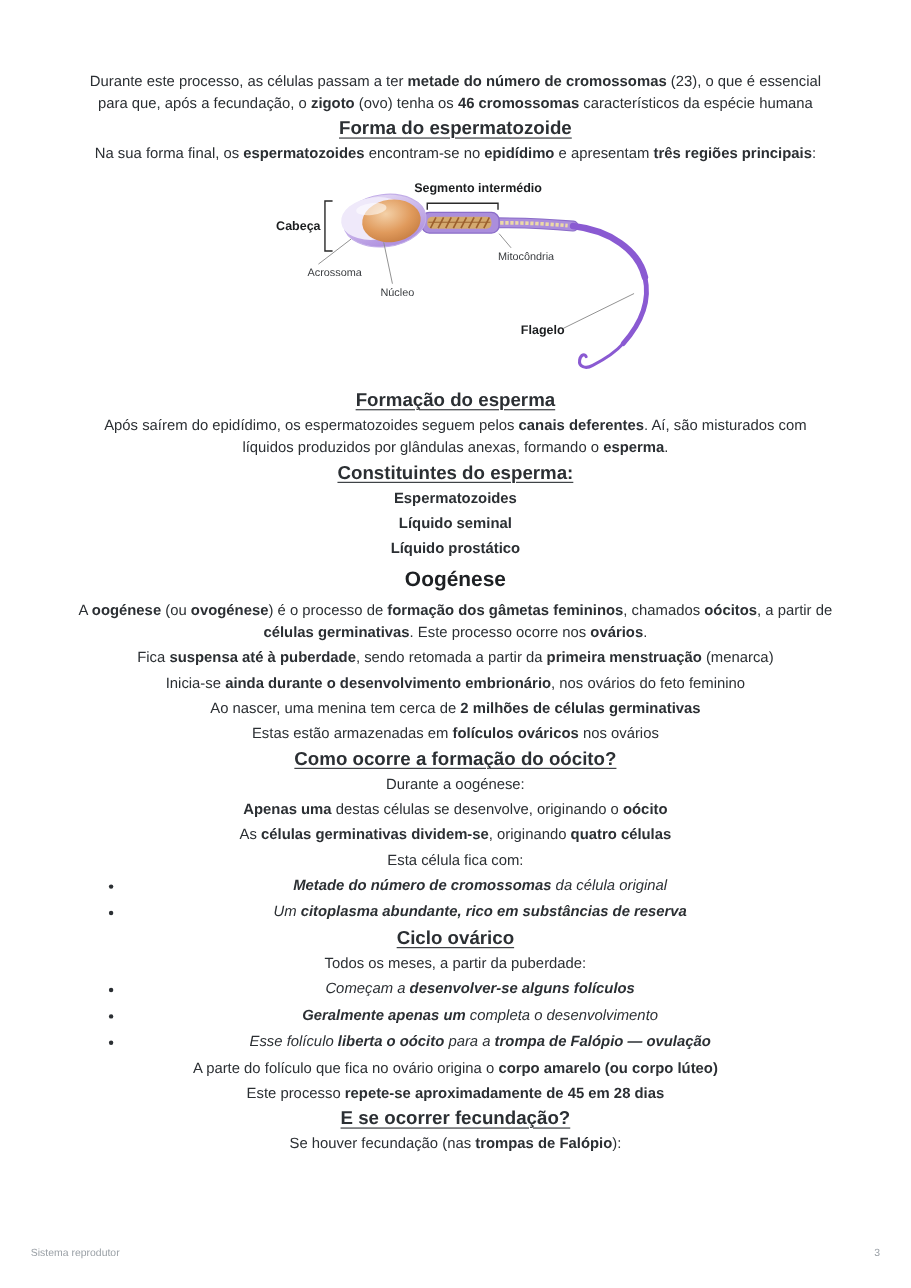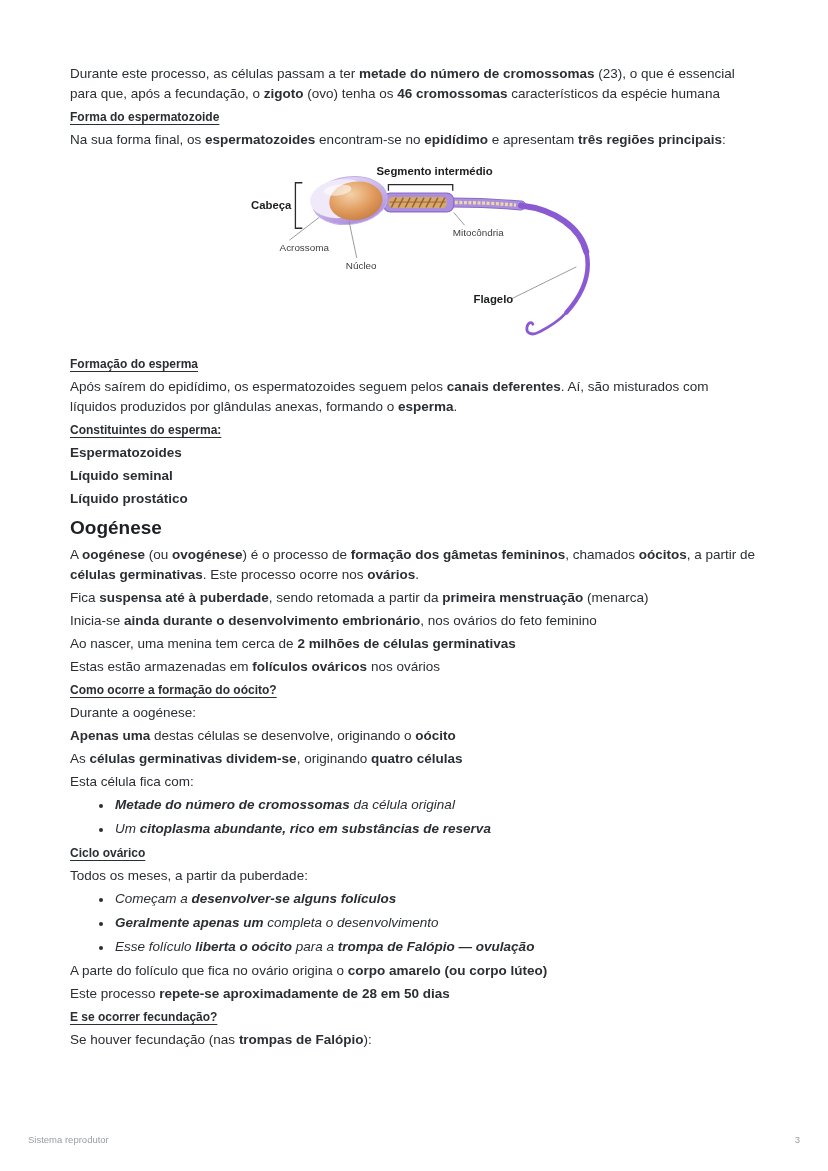--- a/index.html
+++ b/index.html
@@ -1,26 +1,27 @@
 <!DOCTYPE html>
 <html lang="pt"><head>
 <meta charset="utf-8">
 <style>
   html,body{margin:0;padding:0;background:#fff;}
   .page{
     position:relative;width:828px;height:1171px;margin:0 auto;
     background:#fff;overflow:hidden;
     font-family:"Liberation Sans","DejaVu Sans",sans-serif;
     color:#2b2f33;
+    text-align:center;
   }
   .content{padding:64px 70px 0 70px;font-size:13.5px;line-height:20px;}
   p.t{margin:0 0 3px 0;}
   .bold{font-weight:700;}
   h3.hu{
-    font-size:12px;font-weight:700;margin:1px 0 3px 0;line-height:20px;
+    font-size:17px;font-weight:700;margin:1px 0 3px 0;line-height:20px;
     text-decoration:underline;text-decoration-thickness:1.4px;text-underline-offset:3px;
   }
   h2.big{font-size:19px;font-weight:700;margin:6px 0 5px 0;line-height:25px;color:#1d2023;}
   ul.blist{margin:1px 0 4px 0;padding-left:43px;list-style:disc;font-style:italic;}
   ul.blist li{margin:0 0 4px 0;line-height:20px;padding-left:2px;}
   ul.blist li::marker{color:#2b2f33;font-size:0.9em;}
   figure.diagram{margin:8px 0 8px 0;height:188px;position:relative;}
   figure.diagram svg{position:absolute;left:156px;top:0;}
   .svglbl{font-family:"Liberation Sans","DejaVu Sans",sans-serif;fill:#3a3d40;font-size:10px;}
   .svglbl.b{font-weight:700;fill:#1b1d1f;font-size:11.5px;}
@@ -133,21 +134,21 @@
     <h3 class="hu">Ciclo ovárico</h3>
     <p class="t">Todos os meses, a partir da puberdade:</p>
 
     <ul class="blist">
       <li>Começam a <b>desenvolver-se alguns folículos</b></li>
       <li><b>Geralmente apenas um</b> completa o desenvolvimento</li>
       <li>Esse folículo <b>liberta o oócito</b> para a <b>trompa de Falópio — ovulação</b></li>
     </ul>
 
     <p class="t">A parte do folículo que fica no ovário origina o <b>corpo amarelo (ou corpo lúteo)</b></p>
-    <p class="t">Este processo <b>repete-se aproximadamente de 28 em 50 dias</b></p>
+    <p class="t">Este processo <b>repete-se aproximadamente de 45 em 28 dias</b></p>
 
     <h3 class="hu">E se ocorrer fecundação?</h3>
     <p class="t">Se houver fecundação (nas <b>trompas de Falópio</b>):</p>
 
   </main>
 
   <footer class="footer">
     <span>Sistema reprodutor</span>
     <span>3</span>
   </footer>

